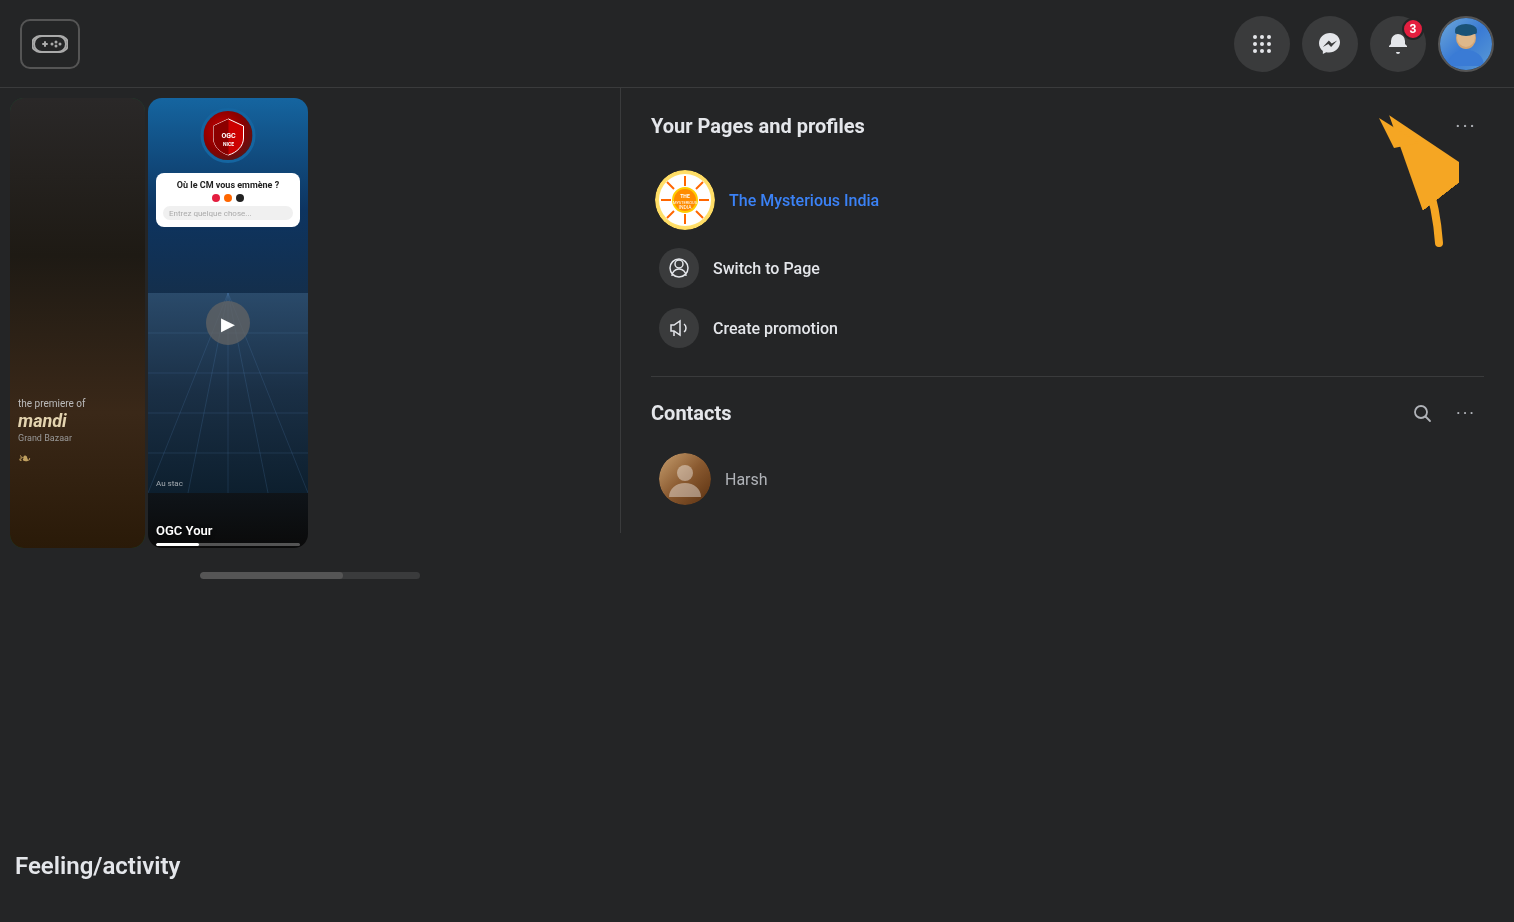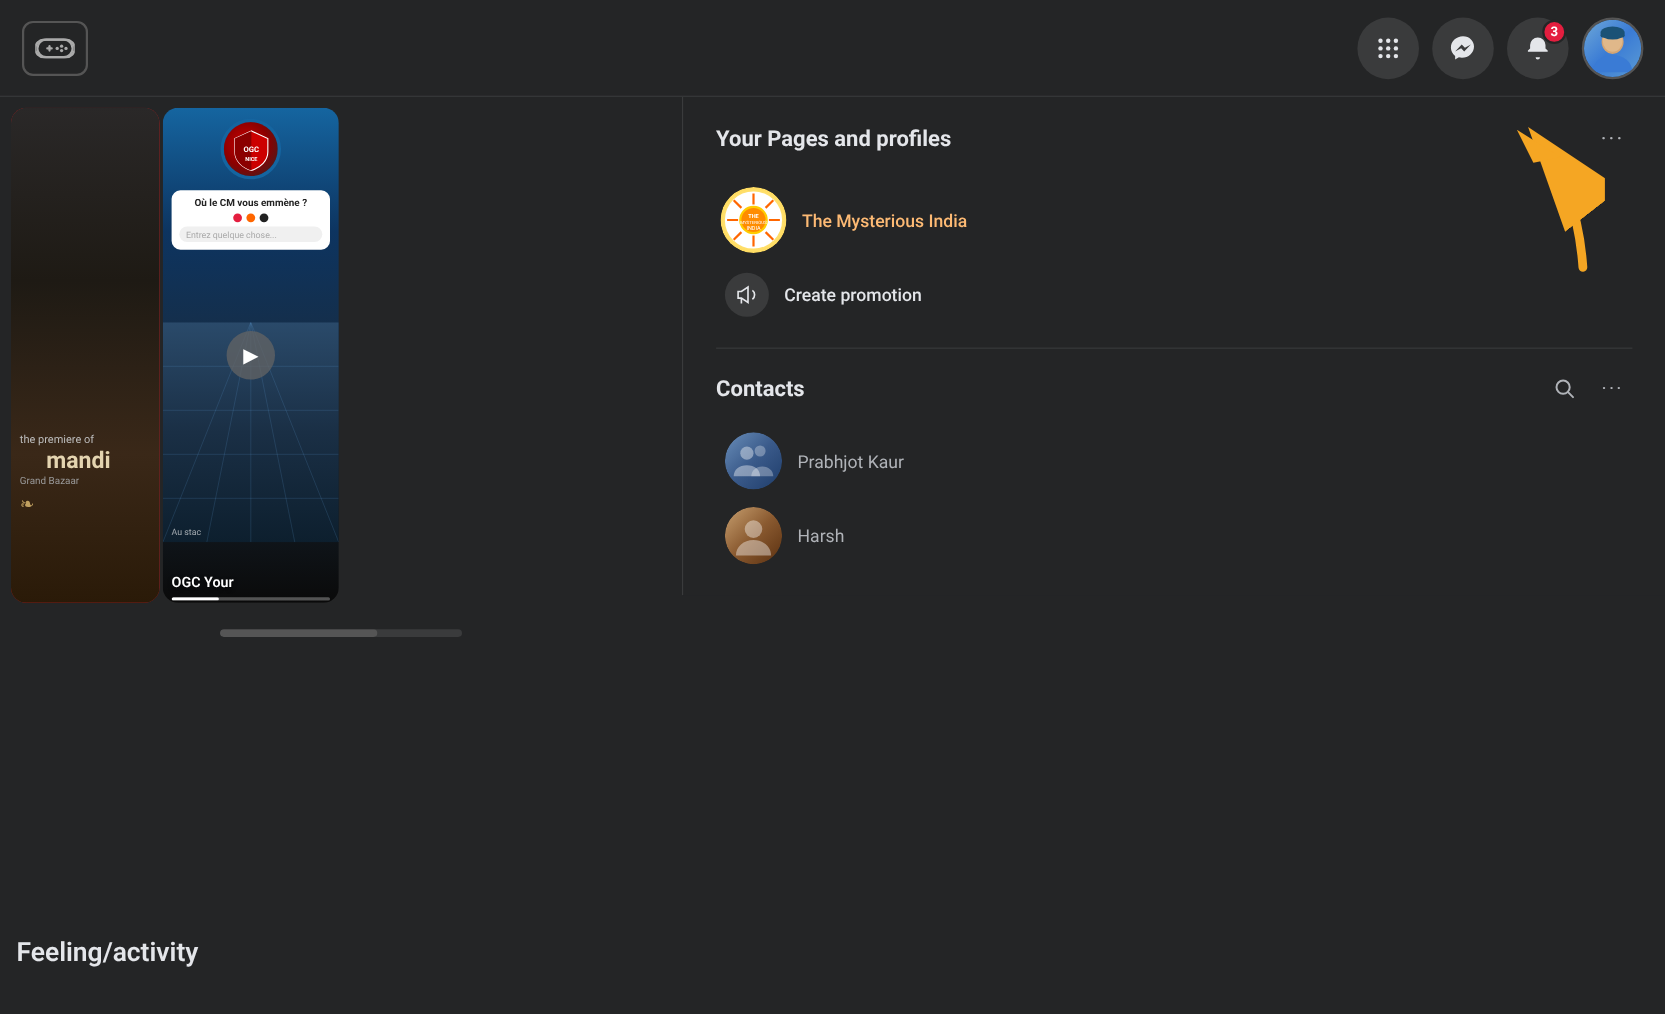--- a/index.html
+++ b/index.html
@@ -260,21 +260,21 @@
     .page-avatar {
       width: 60px;
       height: 60px;
       border-radius: 50%;
       overflow: hidden;
       flex-shrink: 0;
     }
     .page-name {
       font-size: 16px;
       font-weight: 500;
-      color: #fdba74;
+      color: #3b82f6;
     }
 
     
     .action-item {
       display: flex;
       align-items: center;
       gap: 14px;
       padding: 10px 8px;
       cursor: pointer;
       border-radius: 8px;
@@ -417,25 +417,25 @@
       </div>
     </div>
   </div>
 </div>
 
 <div class="main-content">
 
   <div class="left-panel">
     <div class="stories-strip">
 
-      <div class="story-card" style="width:135px; background:#b91c1c;">
+      <div class="story-card" style="width:135px; background:#14532d;">
         <div style="width:100%;height:100%;background:linear-gradient(180deg,#2a2828 0%,#1e1a14 35%,#3a2818 70%,#2a1a08 100%);position:relative;">
           <div style="position:absolute;bottom:80px;left:8px;right:8px;">
             <div style="font-size:10px;color:#bbb;line-height:1.3;">the premiere of</div>
-            <div style="font-size:21px;font-weight:bold;color:#e4d4b0;margin-left:24px;">mandi</div>
+            <div style="font-size:18px;font-weight:bold;color:#e4d4b0;font-style:italic;">mandi</div>
             <div style="font-size:9px;color:#999;margin-top:2px;">Grand Bazaar</div>
 
             <div style="margin-top:6px;font-size:16px;color:#c0a060;">❧</div>
           </div>
         </div>
       </div>
 
       <div class="story-card" style="width:160px;margin-left:8px;">
         <div style="width:100%;height:100%;position:relative;background:linear-gradient(180deg,#1565a0 0%,#0d3460 25%,#1a2a3a 60%,#0a0a0a 100%);">
 
@@ -556,20 +556,31 @@
               <circle cx="28" cy="28" r="10" fill="#ff8c00"></circle>
               <text x="28" y="26" text-anchor="middle" fill="white" font-size="5" font-weight="bold">THE</text>
               <text x="28" y="32" text-anchor="middle" fill="white" font-size="4">MYSTERIOUS</text>
               <text x="28" y="37" text-anchor="middle" fill="white" font-size="5">INDIA</text>
             </svg>
           </div>
         </div>
         <div class="page-name">The Mysterious India</div>
       </div>
 
+      <div class="action-item">
+        <div class="action-icon-wrap">
+
+          <svg width="22" height="22" viewBox="0 0 22 22" fill="#e4e6ea">
+            <circle cx="11" cy="7" r="4" fill="none" stroke="#e4e6ea" stroke-width="1.5"></circle>
+            <path d="M4 19c0-4 3.1-7 7-7s7 3 7 7" fill="none" stroke="#e4e6ea" stroke-width="1.5"></path>
+            <circle cx="11" cy="11" r="9" fill="none" stroke="#e4e6ea" stroke-width="1.5"></circle>
+          </svg>
+        </div>
+        <div class="action-label">Switch to Page</div>
+      </div>
 
       <div class="action-item">
         <div class="action-icon-wrap">
 
           <svg width="22" height="22" viewBox="0 0 22 22" fill="none" stroke="#e4e6ea" stroke-width="1.5">
             <path d="M3 8v6h3l6 4V4L6 8H3z"></path>
             <path d="M16 7c1.5 1 2 2 2 4s-.5 3-2 4"></path>
             <path d="M6 14v5"></path>
           </svg>
         </div>
@@ -584,34 +595,20 @@
           <div class="contact-action-btn">
             <svg width="20" height="20" viewBox="0 0 20 20" fill="none">
               <circle cx="9" cy="9" r="6" stroke="#b0b3b8" stroke-width="1.8"></circle>
               <line x1="13.5" y1="13.5" x2="18" y2="18" stroke="#b0b3b8" stroke-width="1.8" stroke-linecap="round"></line>
             </svg>
           </div>
           <div class="contact-action-btn" style="font-size:18px;color:#b0b3b8;letter-spacing:2px;">···</div>
         </div>
       </div>
 
-      <div class="contact-item">
-        <div class="contact-avatar">
-          <div style="width:100%;height:100%;border-radius:50%;background:linear-gradient(135deg,#6a8fba 0%,#3a5a8a 50%,#1e3d6a 100%);display:flex;align-items:center;justify-content:center;overflow:hidden;">
-
-            <svg width="48" height="48" viewBox="0 0 48 48">
-              <circle cx="18" cy="17" r="6" fill="rgba(255,255,255,0.4)"></circle>
-              <path d="M6 38c0-6 5-10 12-10s12 4 12 10" fill="rgba(255,255,255,0.4)"></path>
-              <circle cx="30" cy="15" r="5" fill="rgba(255,255,255,0.3)"></circle>
-              <path d="M22 38c0-5 4-9 10-9s10 4 10 9" fill="rgba(255,255,255,0.3)"></path>
-            </svg>
-          </div>
-        </div>
-        <div class="contact-name">Prabhjot Kaur</div>
-      </div>
 
       <div class="contact-item">
         <div class="contact-avatar">
           <div style="width:100%;height:100%;border-radius:50%;background:linear-gradient(135deg,#c8a070 0%,#8a5a30 50%,#5a3010 100%);display:flex;align-items:center;justify-content:center;overflow:hidden;">
             <svg width="48" height="48" viewBox="0 0 48 48">
               <circle cx="24" cy="18" r="8" fill="rgba(255,255,255,0.4)"></circle>
               <path d="M8 42c0-8 7-14 16-14s16 6 16 14" fill="rgba(255,255,255,0.4)"></path>
             </svg>
           </div>
         </div>

